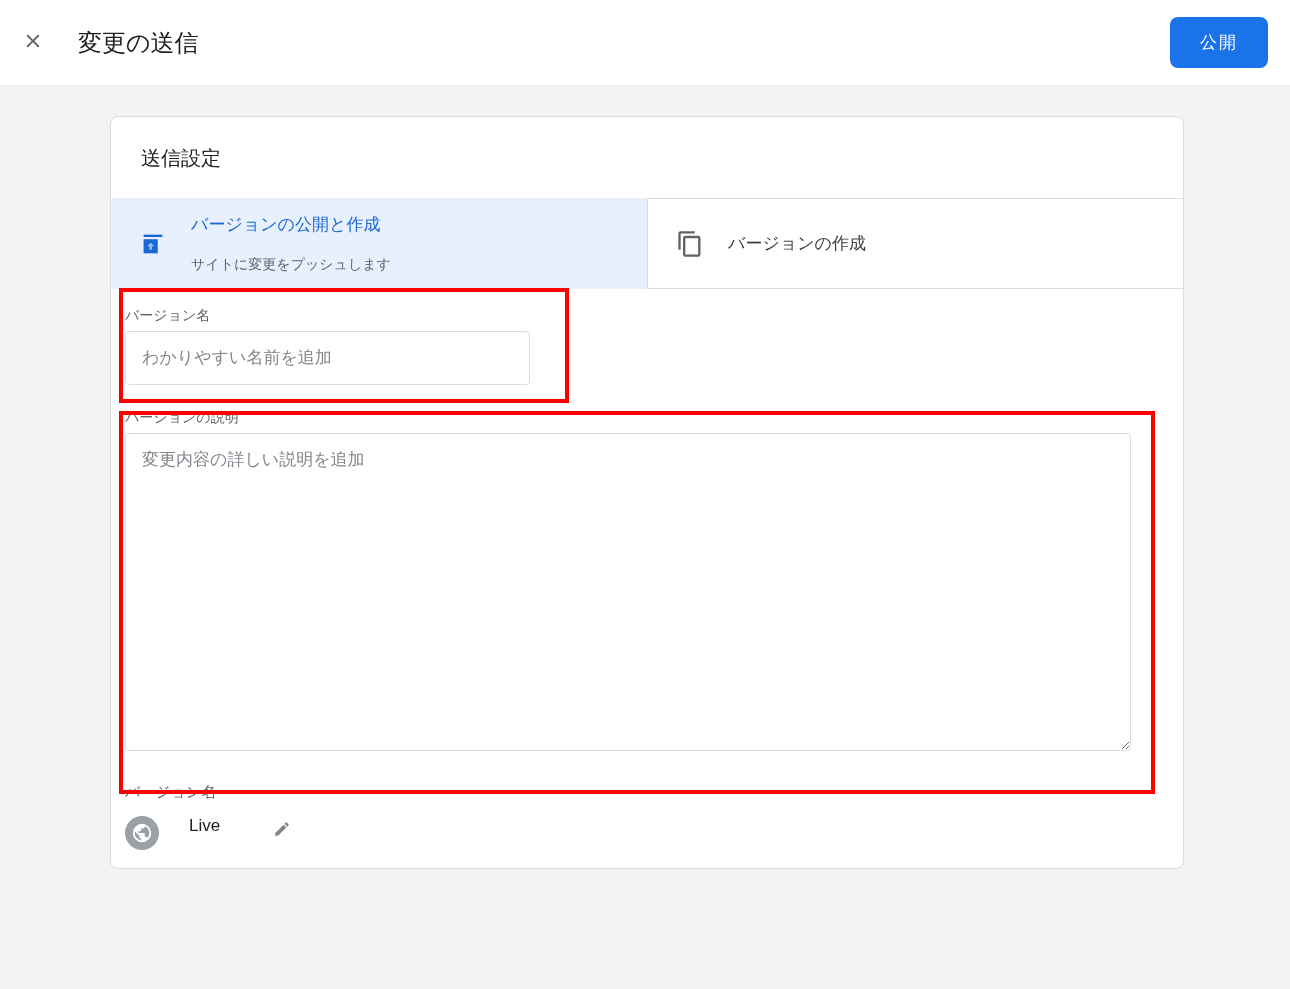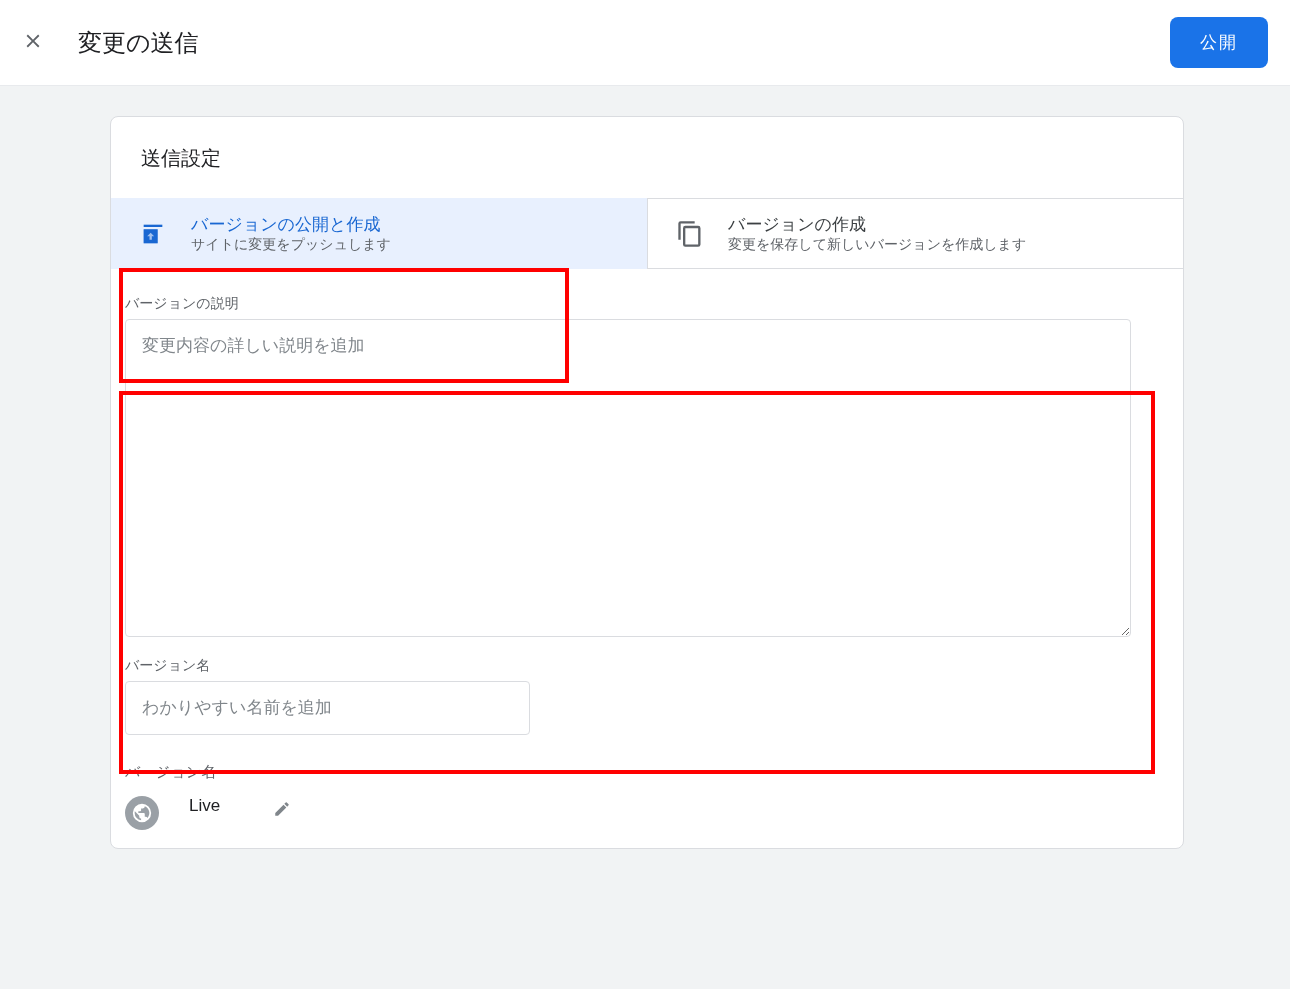--- a/index.html
+++ b/index.html
@@ -107,21 +107,21 @@
     .tab.active .tab-icon {
       color: #1967d2;
     }
     .tab-icon svg {
       width: 28px;
       height: 28px;
     }
     .tab-texts {
       display: flex;
       flex-direction: column;
-      gap: 0;
+      gap: 20px;
     }
     .tab-title {
       font-size: 17px;
       color: #3c4043;
     }
     .tab.active .tab-title {
       color: #1967d2;
     }
     .tab-desc {
       font-size: 14px;
@@ -267,34 +267,33 @@
         </div>
       </div>
       <div class="tab">
         <span class="tab-icon">
           <svg viewBox="0 0 24 24">
               <path fill="currentColor" d="M16 1H4a2 2 0 0 0-2 2v14h2V3h12V1zm3 4H8a2 2 0 0 0-2 2v14a2 2 0 0 0 2 2h11a2 2 0 0 0 2-2V7a2 2 0 0 0-2-2zm0 16H8V7h11v14z"></path>
             </svg>
         </span>
         <div class="tab-texts">
           <div class="tab-title">バージョンの作成</div>
-          <div class="tab-desc">変更を保存して新しいバージョンを作成します</div>
         </div>
       </div>
     </div>
 
     <div class="section">
+      <div class="field-wrap">
+        <span class="field-label">バージョン名</span>
+        <input type="text" class="version-name-input" placeholder="わかりやすい名前を追加" style="">
+      </div>
+
       <div class="field-wrap" style="padding-top:16px;">
         <span class="field-label">バージョンの説明</span>
         <textarea class="version-desc-textarea" placeholder="変更内容の詳しい説明を追加" style=""></textarea>
-      </div>
-
-      <div class="field-wrap">
-        <span class="field-label">バージョン名</span>
-        <input type="text" class="version-name-input" placeholder="わかりやすい名前を追加" style="">
       </div>
 
       <div class="highlight-name"></div>
       <div class="highlight-desc"></div>
     </div>
 
     <div class="env-section">
       <div class="env-label">バージョン名</div>
       <div class="env-row">
         <span class="env-globe">

